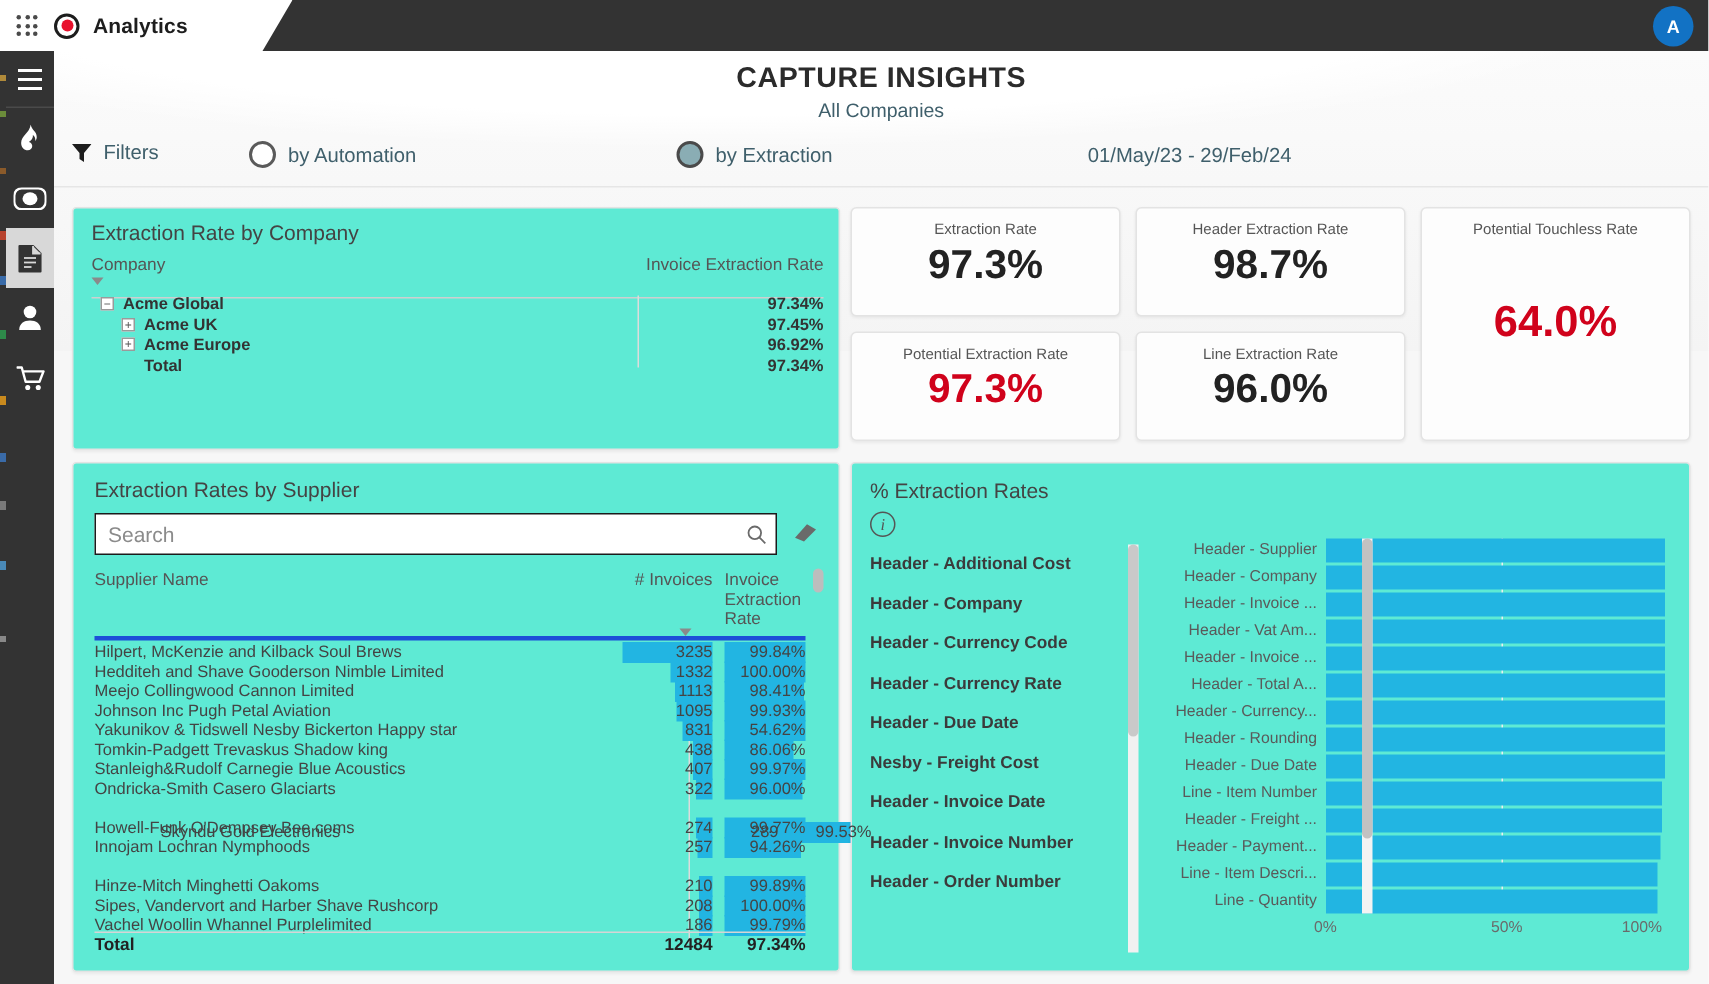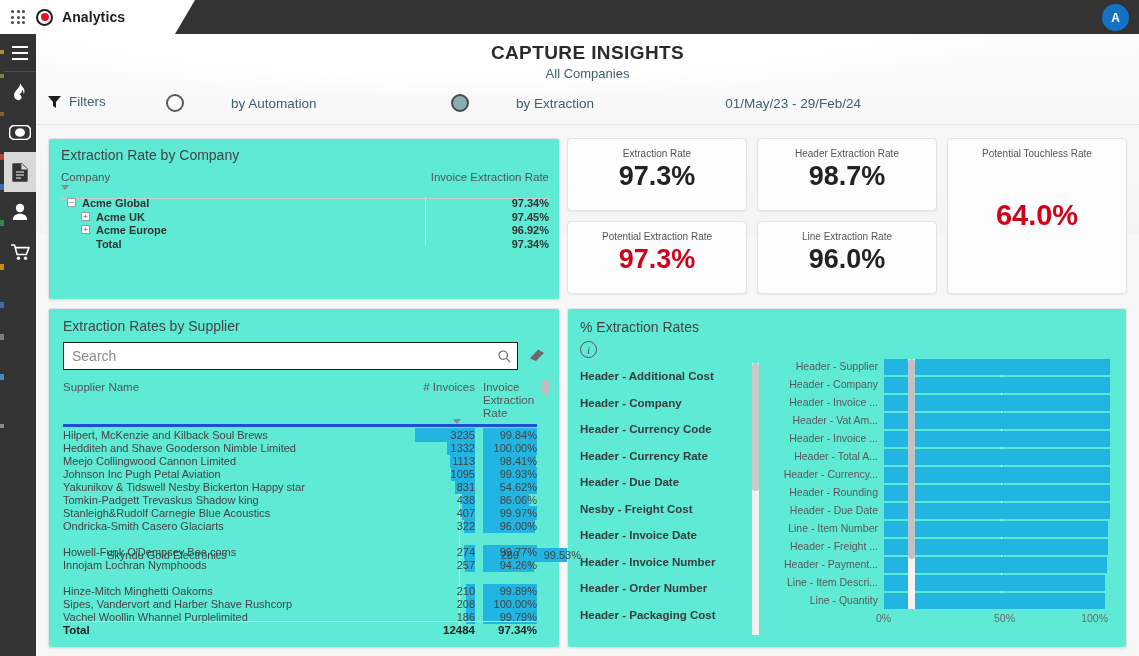--- a/index.html
+++ b/index.html
@@ -91,21 +91,21 @@
     position:absolute; left:0; top:54px; width:880px; height:36px;
   }
   #filters-group{ position:absolute; left:12px; top:6px; display:flex;align-items:center;gap:8px;}
   #funnel{ width:13px;height:12px; display:block;}
   #filters-label{ font-size:13.5px;color:#3f5f6b;}
   .radio-group{ position:absolute; top:6px; display:flex;align-items:center;gap:8px;}
   #radio-automation-group{ left:130px; }
   #radio-extraction-group{ left:415px; }
   .radio{ width:18px;height:18px;border-radius:50%;border:2px solid #5a5a5a;background:#fff;display:block;}
   .radio.on{ background:#8aadb4; border-color:#4a4a4a;}
-  .radio-label{ font-size:13.5px;color:#3f5f6b;margin-left:39px;}
+  .radio-label{ font-size:13.5px;color:#3f5f6b;}
   #daterange{ position:absolute; right:55px; top:8px; font-size:13.5px;color:#3f5f6b;}
   #divider{ position:absolute; left:0; top:90px; width:1103px; height:1px; background:#e6e6e6;}
 
   
   .card{
     position:absolute; background:#5eead4; border:1px solid #e3e3e3; border-radius:3px;
     box-shadow:0 1px 2px rgba(0,0,0,.06);
   }
   .card-title{ font-size:14px;color:#444; font-weight:400;}
 
@@ -494,21 +494,20 @@
     <div id="slicer-list">
         <div class="slicer-item">Header - Additional Cost</div>
         <div class="slicer-item">Header - Company</div>
         <div class="slicer-item">Header - Currency Code</div>
         <div class="slicer-item">Header - Currency Rate</div>
         <div class="slicer-item">Header - Due Date</div>
         <div class="slicer-item">Nesby - Freight Cost</div>
         <div class="slicer-item">Header - Invoice Date</div>
         <div class="slicer-item">Header - Invoice Number</div>
         <div class="slicer-item">Header - Order Number</div>
-        <div class="slicer-item">Header - Packaging Cost</div>
       </div>
     <div id="slicer-scrollbar-track"></div>
     <div id="slicer-scrollbar"></div>
 
     <div id="chart">
       <div id="chart-gridline"></div>
       <div id="chart-rows">
           <div class="chart-row">
             <span class="clabel">Header - Supplier</span>
             <span class="cbar" style="width: 226px; background: rgb(34, 181, 226);"></span>

